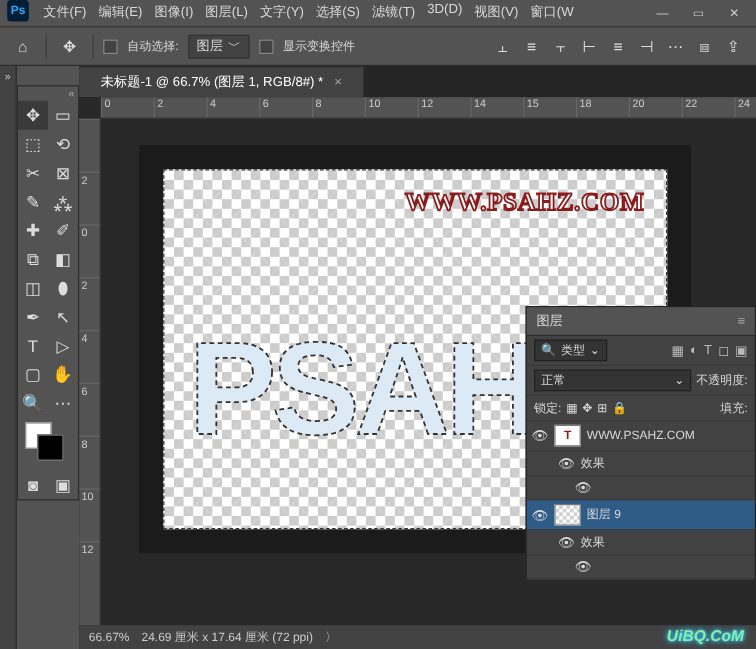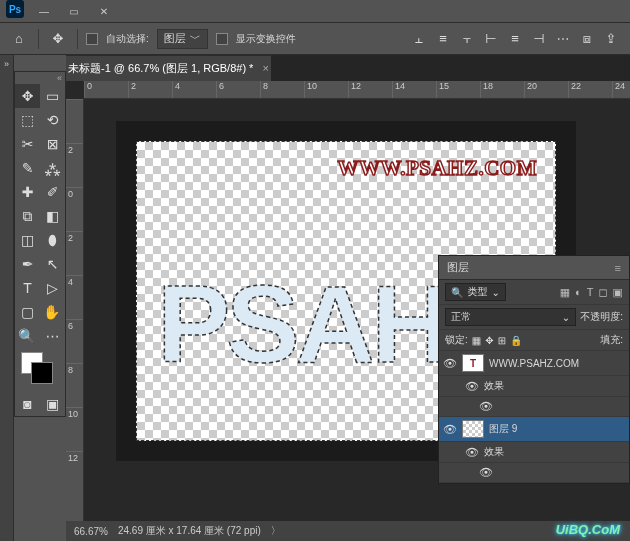--- a/index.html
+++ b/index.html
@@ -22,21 +22,21 @@
   .far-left{position:absolute;left:0;top:0;width:14px;height:100%;background:#424242;border-right:1px solid #2c2c2c}
   .dbl-arrow{font-size:9px;color:#ccc;text-align:center;padding-top:4px}
   .toolbox{position:absolute;left:14px;top:16px;width:52px;background:#535353;border:1px solid #2c2c2c}
   .tool-grid{display:grid;grid-template-columns:1fr 1fr}
   .tool{height:24px;display:flex;align-items:center;justify-content:center;color:#ddd;font-size:14px;position:relative}
   .tool.active{background:#3a3a3a}
   .swatches{padding:4px;position:relative;height:44px}
   .fg-swatch{position:absolute;width:22px;height:22px;background:#fff;border:1px solid #888;top:4px;left:6px}
   .bg-swatch{position:absolute;width:22px;height:22px;background:#000;border:1px solid #888;top:14px;left:16px}
   .doc-area{position:absolute;left:66px;top:0;right:0;bottom:0;background:#252525}
-  .doc-tab{display:inline-block;background:#424242;padding:5px 2px;font-size:11px;color:#fff;border-top:1px solid #2c2c2c}
+  .doc-tab{display:inline-block;background:#424242;padding:5px 18px;font-size:11px;color:#fff;border-top:1px solid #2c2c2c}
   .doc-tab .close{margin-left:6px;color:#aaa}
   .canvas-wrap{position:absolute;top:26px;left:0;right:0;bottom:20px;background:#282828}
   .ruler-h{position:absolute;top:0;left:18px;right:0;height:18px;background:#535353;border-bottom:1px solid #333;display:flex;overflow:hidden}
   .ruler-h span{flex:0 0 44px;font-size:9px;color:#ccc;border-left:1px solid #666;padding-left:2px}
   .ruler-v{position:absolute;top:18px;left:0;width:18px;bottom:0;background:#535353;border-right:1px solid #333}
   .ruler-v span{display:block;height:44px;font-size:9px;color:#ccc;border-top:1px solid #666;padding-top:1px;padding-left:2px}
   .canvas{position:absolute;top:40px;left:50px;width:460px;height:340px;background:#1b1b1b}
   .checker{position:absolute;top:20px;left:20px;right:20px;bottom:20px;
     background-image:linear-gradient(45deg,#ccc 25%,transparent 25%),linear-gradient(-45deg,#ccc 25%,transparent 25%),linear-gradient(45deg,transparent 75%,#ccc 75%),linear-gradient(-45deg,transparent 75%,#ccc 75%);
     background-size:16px 16px;background-position:0 0,0 8px,8px -8px,-8px 0;background-color:#fff;border:1px dashed #333}
@@ -60,20 +60,32 @@
   .layer .name{flex:1}
   .sub{padding-left:26px}
   .sub2{padding-left:40px}
   .watermark{position:absolute;right:10px;bottom:4px;font-size:13px;font-weight:bold;color:#86efac;text-shadow:0 0 6px #3cf,0 0 3px #3cf;z-index:20;font-style:italic}
 </style>
 </head>
 <body>
 
 <div class="titlebar">
   <div class="ps-logo">Ps</div>
+  <div class="menubar">
+    <span class="menu-item">文件(F)</span>
+    <span class="menu-item">编辑(E)</span>
+    <span class="menu-item">图像(I)</span>
+    <span class="menu-item">图层(L)</span>
+    <span class="menu-item">文字(Y)</span>
+    <span class="menu-item">选择(S)</span>
+    <span class="menu-item">滤镜(T)</span>
+    <span class="menu-item">3D(D)</span>
+    <span class="menu-item">视图(V)</span>
+    <span class="menu-item">窗口(W</span>
+  </div>
   <div class="window-controls">
     <div class="win-btn">—</div>
     <div class="win-btn">▭</div>
     <div class="win-btn">✕</div>
   </div>
 </div>
 
 <div class="optionbar">
   <div class="opt-icon">⌂</div>
   <div class="divider"></div>

